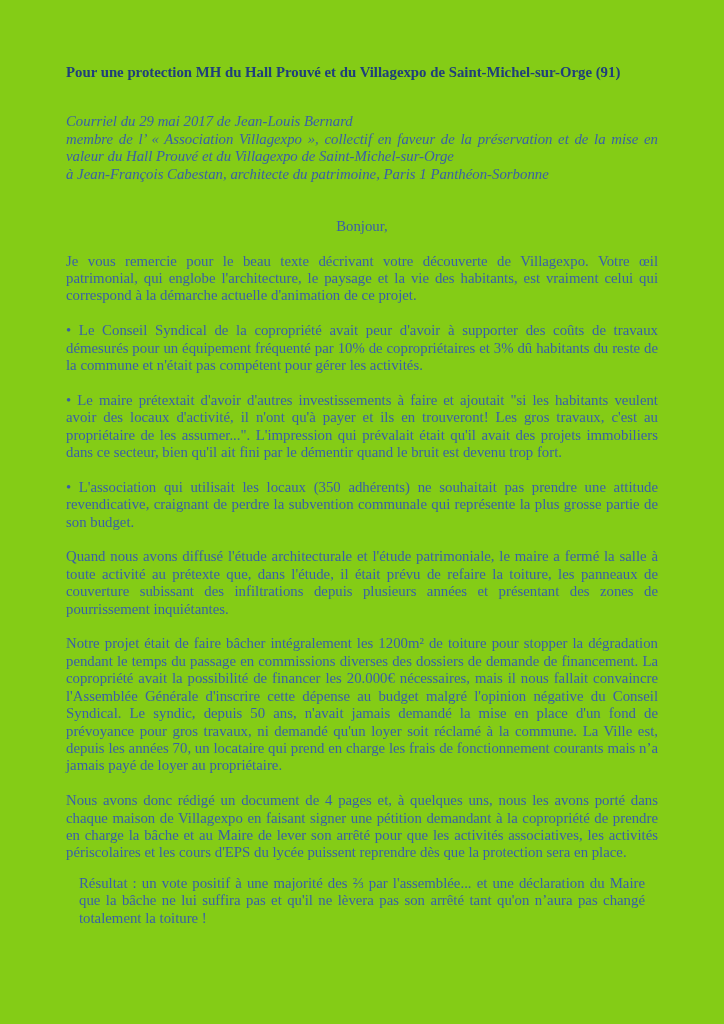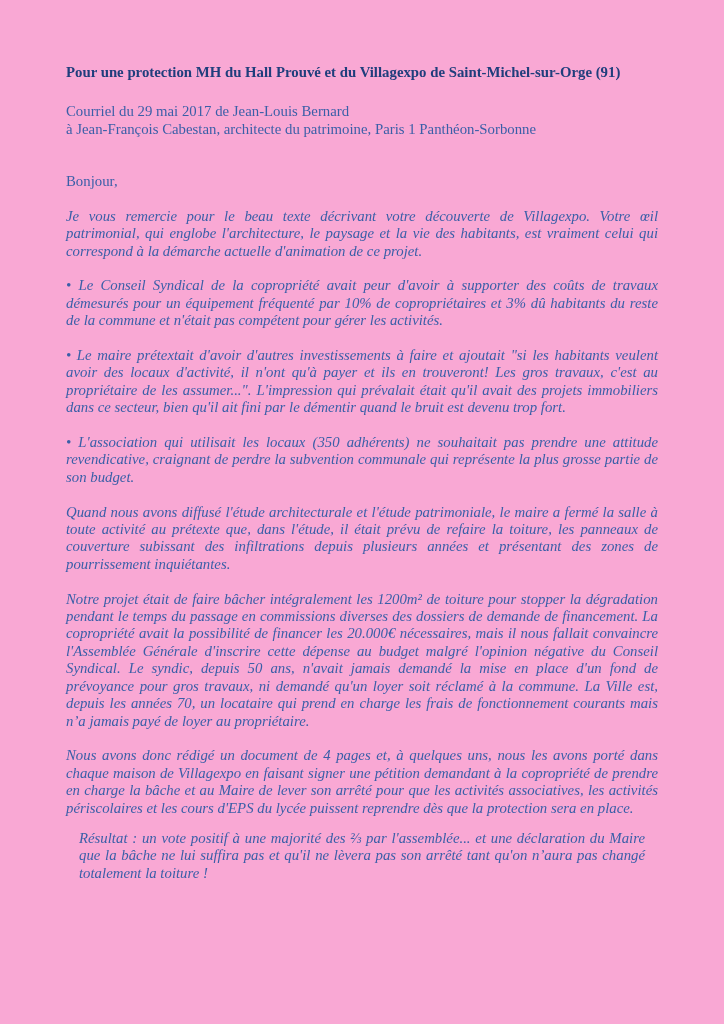--- a/index.html
+++ b/index.html
@@ -4,65 +4,66 @@
 <style>
   html, body {
     margin: 0;
     padding: 0;
     background: #ffffff;
   }
   .page {
     position: relative;
     width: 724px;
     height: 1024px;
-    background: #f9a8d4;
+    background: #84cc16;
     box-sizing: border-box;
     padding: 64px 66px 8px 66px;
     overflow: hidden;
     font-family: "Liberation Serif", serif;
     font-size: 14.8px;
     line-height: 17.4px;
     color: #3a5fa8;
     text-align: justify;
   }
   .doc-title {
     margin: 0;
     font-size: 14.8px;
     line-height: 17.4px;
     font-weight: bold;
     color: #1f3e7c;
     text-align: left;
   }
   .header-block {
-    margin-top: 22px;
+    margin-top: 32px;
+    font-style: italic;
   }
   .hline {
     margin: 0;
   }
   .greeting {
     margin: 34.8px 0 0 0;
-    text-align: left;
+    text-align: center;
   }
   .para {
     margin: 17.4px 0 0 0;
-    font-style: italic;
   }
   .para.tight {
     margin: 13px;
   }
 </style>
 </head>
 <body>
 
 <div class="page">
 
   <h1 class="doc-title">Pour une protection MH du Hall Prouvé et du Villagexpo de Saint-Michel-sur-Orge (91)</h1>
 
   <div class="header-block">
     <p class="hline">Courriel du 29 mai 2017 de Jean-Louis Bernard</p>
+    <p class="hline">membre de l’ « Association Villagexpo »,  collectif en faveur de la préservation et de la mise en valeur du Hall Prouvé et du Villagexpo de Saint-Michel-sur-Orge</p>
     <p class="hline">à Jean-François Cabestan, architecte du patrimoine, Paris 1 Panthéon-Sorbonne</p>
   </div>
 
   <p class="greeting">Bonjour,</p>
 
   <p class="para">Je vous remercie pour le beau texte décrivant votre découverte de Villagexpo. Votre œil patrimonial, qui englobe l'architecture, le paysage et la vie des habitants, est vraiment celui qui correspond à la démarche actuelle d'animation de ce projet.</p>
 
 
   <p class="para">• Le Conseil Syndical de la copropriété avait peur d'avoir à supporter des coûts de travaux démesurés pour un équipement fréquenté par 10% de copropriétaires et 3% dû habitants du reste de la commune et n'était pas compétent pour gérer les activités.</p>
 

